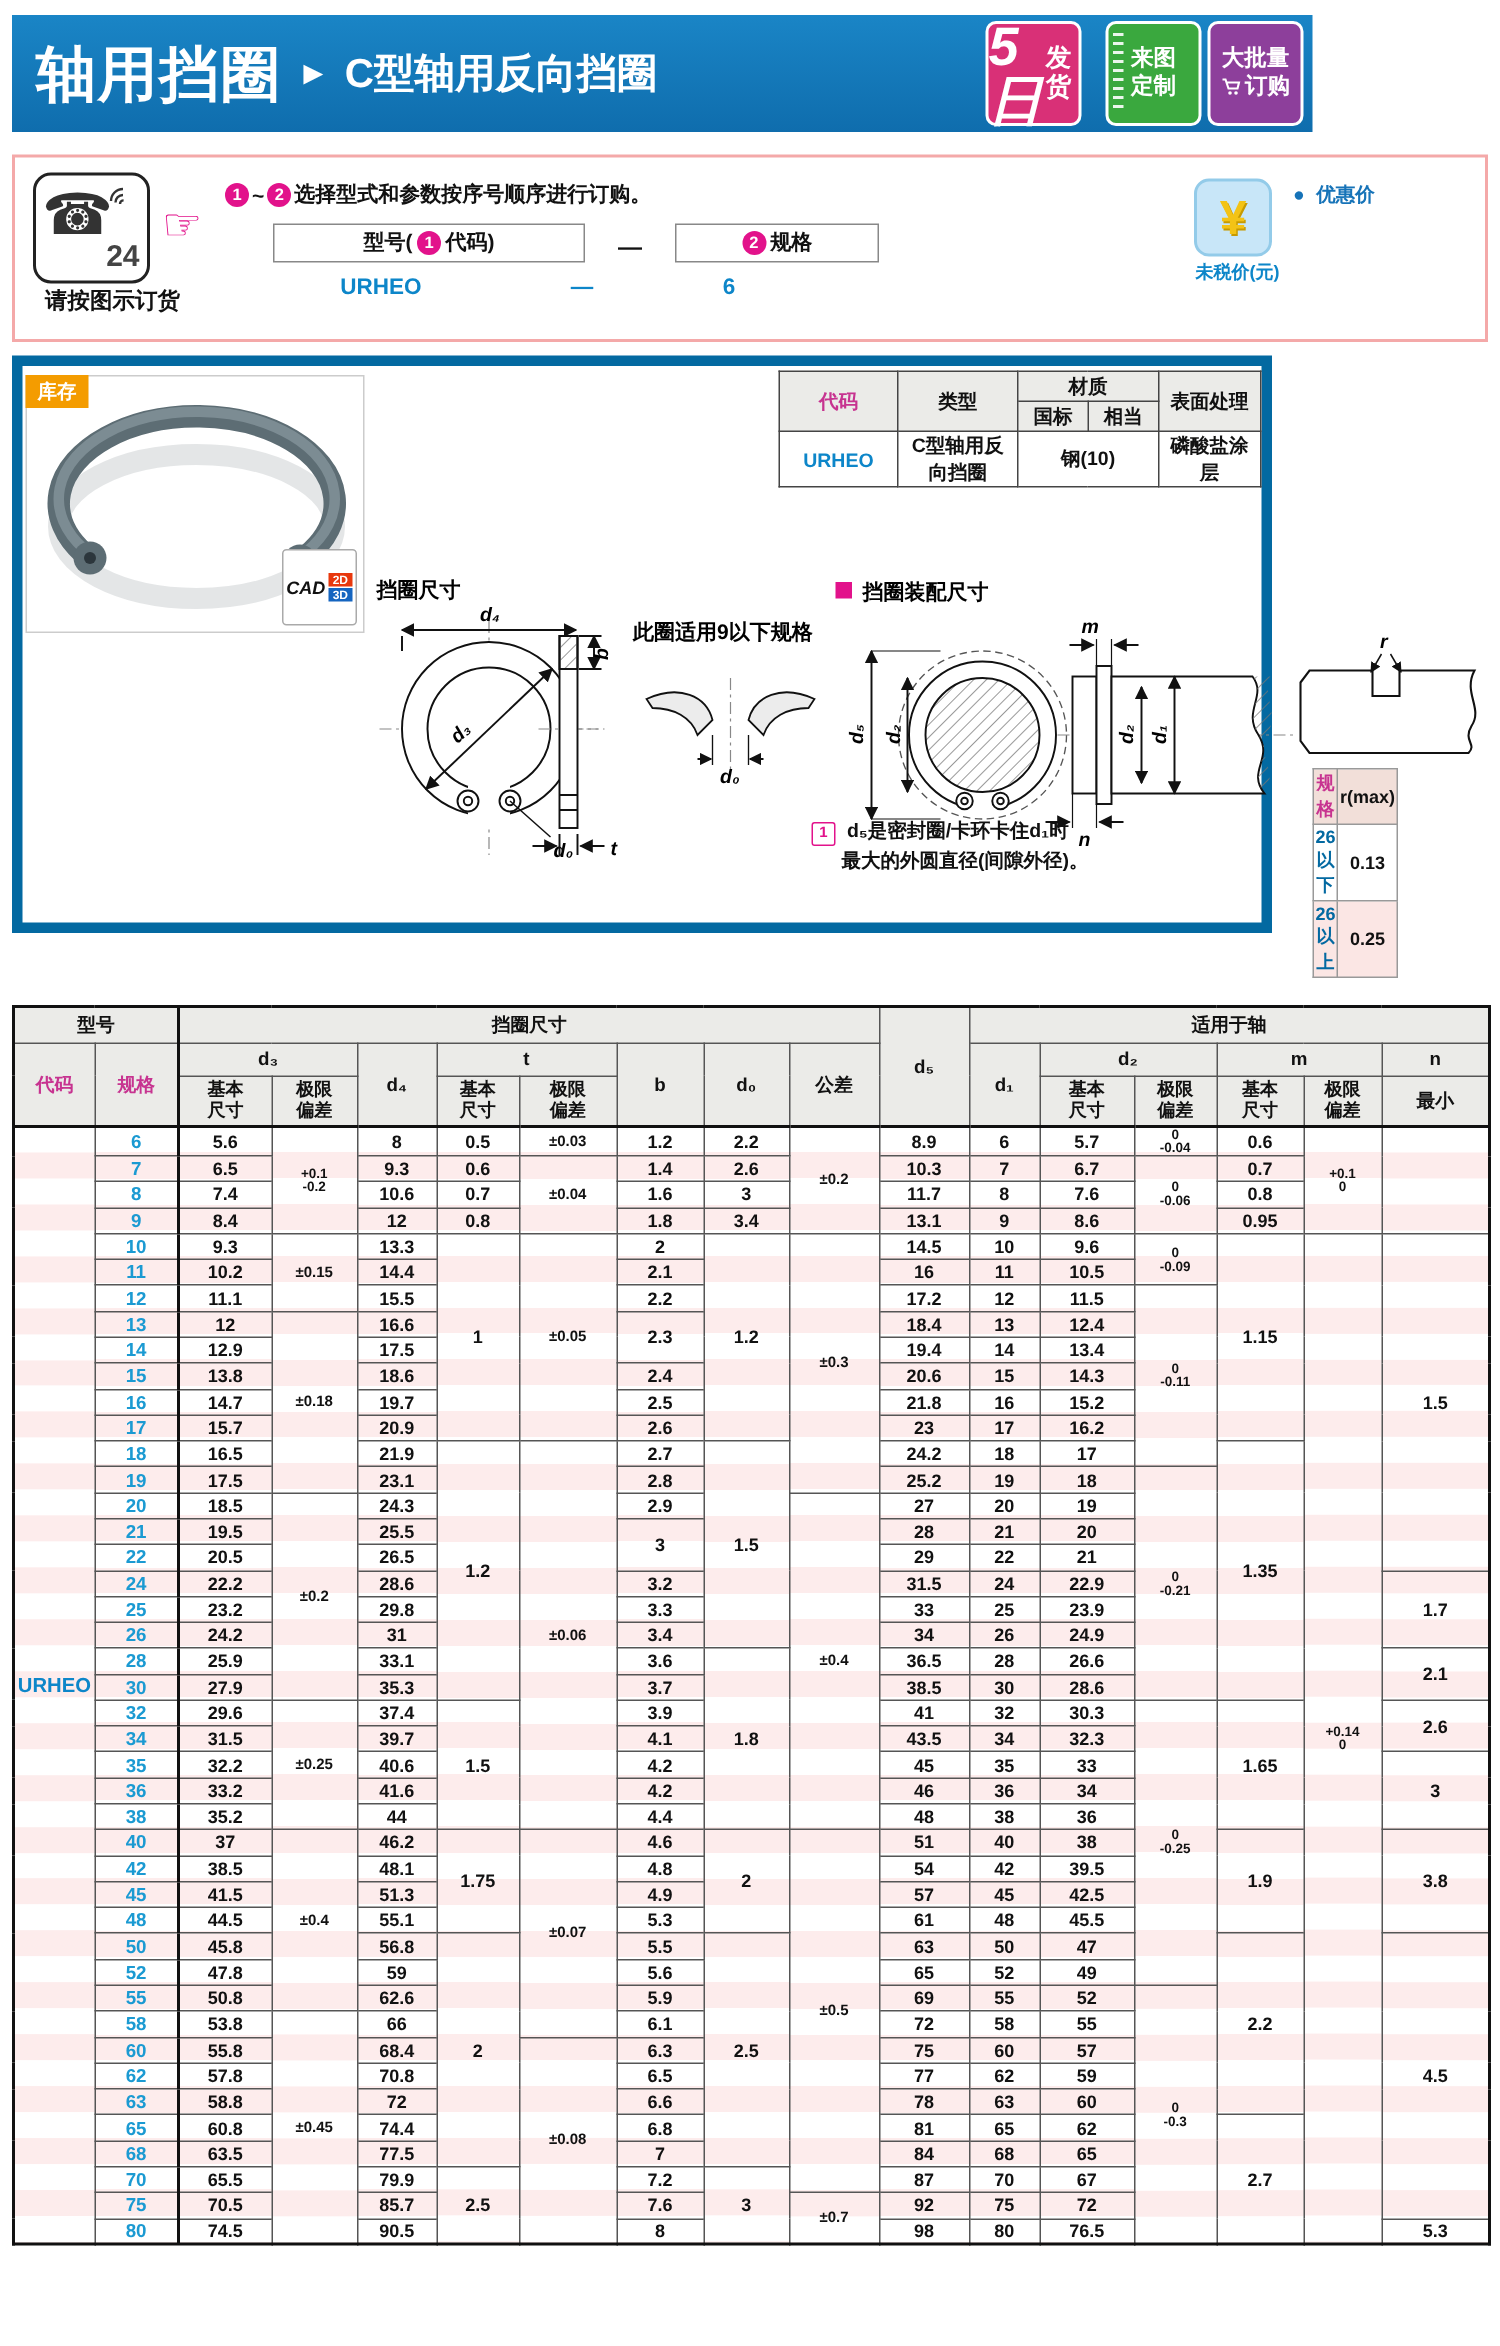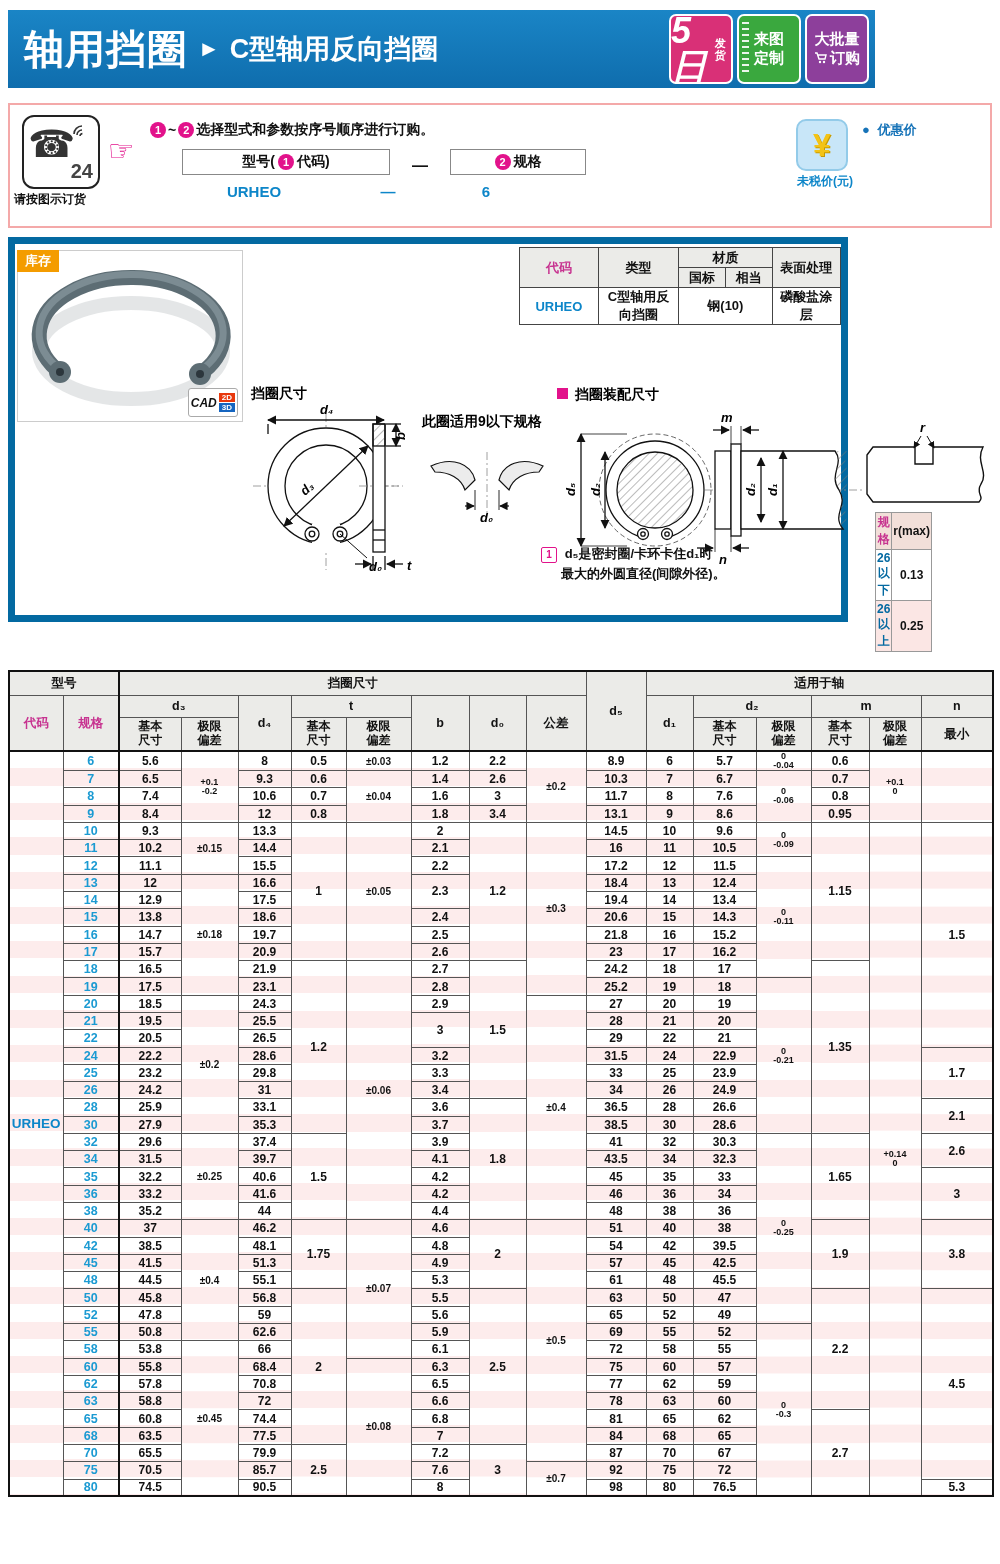--- a/index.html
+++ b/index.html
@@ -8,40 +8,40 @@
   
   .banner{position:absolute;left:8px;top:10px;width:867px;height:78px;
           background:linear-gradient(#1a85c6,#0f6dad);display:flex;align-items:center;}
   .banner .tmain{font-size:40px;font-weight:800;color:#fff;margin-left:16px;letter-spacing:1px;}
   .banner .arrow{font-size:22px;color:#fff;margin:0 10px;}
   .banner .tsub{font-size:27px;font-weight:800;color:#fff;}
   .badges{position:absolute;right:6px;top:4px;display:flex;gap:4px;}
   .badge{width:64px;height:70px;border:2px solid #fff;border-radius:7px;color:#fff;
          display:flex;flex-direction:column;align-items:center;justify-content:center;box-sizing:border-box;}
   .badge.b1{background:#d93077;}
-  .badge.b2{background:#3aa83e;position:relative;}
+  .badge.b2{background:#3aa83e;position:relative;margin-left:12px;}
   .badge.b3{background:#8d3f9b;}
   .b1 .row{display:flex;align-items:center;}
   .b1 .big5{font-size:36px;font-weight:800;font-style:italic;line-height:1;}
   .b1 .colr{display:flex;flex-direction:column;align-items:center;margin-left:2px;}
-  .b1 .ship{font-size:11px;font-weight:800;line-height:1.1;}
+  .b1 .ship{font-size:17px;font-weight:800;line-height:1.1;}
   .b2 .l1,.b3 .l1{font-size:15px;font-weight:800;line-height:1.25;}
   .b2 .l2,.b3 .l2{font-size:15px;font-weight:800;line-height:1.25;display:flex;align-items:center;gap:2px;}
   .ruler{position:absolute;left:3px;top:6px;bottom:6px;width:7px;
          background:repeating-linear-gradient(180deg,#fff 0 2px,transparent 2px 6px);opacity:.9;}
   .cart{display:inline-block;}
   
   .orderbox{position:absolute;left:8px;top:103px;width:984px;height:125px;
             border:2px solid #f4a9a9;box-sizing:border-box;background:#fff;}
   .phone{position:absolute;left:12px;top:10px;width:74px;height:70px;border:2.5px solid #222;
          border-radius:12px;}
   .phone .glyph{position:absolute;left:4px;top:8px;font-size:38px;line-height:1;color:#333;}
   .phone .p24{position:absolute;right:5px;bottom:4px;font-size:20px;font-weight:800;color:#444;}
   .phone svg{position:absolute;right:4px;top:3px;}
-  .phone-cap{position:absolute;left:4px;top:86px;width:120px;font-size:12px;font-weight:800;}
+  .phone-cap{position:absolute;left:20px;top:86px;width:120px;font-size:15px;font-weight:800;}
   .hand{position:absolute;left:98px;top:28px;font-size:30px;color:#e2128b;}
   .steps{position:absolute;left:140px;top:16px;font-size:14px;font-weight:800;display:flex;align-items:center;gap:2px;}
   .circ{display:inline-flex;width:16px;height:16px;border-radius:50%;background:#e2128b;color:#fff;
         font-size:11px;font-weight:800;align-items:center;justify-content:center;font-style:normal;}
   .obox-row{position:absolute;left:140px;top:44px;display:flex;align-items:flex-end;padding-left:32px;}
   .obox{height:26px;border:1.5px solid #888;background:#fff;display:flex;align-items:center;
         justify-content:center;gap:3px;font-size:14px;font-weight:800;box-sizing:border-box;}
   .obox.w1{width:208px;} .obox.w2{width:136px;}
   .odash{width:60px;text-align:center;font-weight:800;}
   .example{position:absolute;left:140px;top:78px;width:404px;display:flex;color:#0d86c9;
@@ -57,21 +57,21 @@
   .ptable{position:absolute;left:852px;top:36px;border-collapse:collapse;font-size:11px;font-weight:700;}
   .ptable td{border:1px solid #999;padding:2px 5px;text-align:center;}
   .ptable td.hd{background:#e9e9e7;}
   
   .section{position:absolute;left:8px;top:237px;width:840px;height:385px;border:7px solid #0369a1;
            box-sizing:border-box;background:#fff;}
   .photobox{position:absolute;left:2px;top:6px;width:224px;height:170px;border:1px solid #ccc;background:#fff;}
   .stock{position:absolute;left:-1px;top:-1px;background:#f49c00;color:#fff;font-size:13px;
          font-weight:800;padding:2px 8px;}
   .cadge{position:absolute;right:4px;bottom:4px;border:1px solid #aaa;border-radius:3px;background:#fff;
-         display:flex;align-items:center;padding:4px 2px;gap:2px;}
+         display:flex;align-items:center;padding:15px 2px;gap:2px;}
   .cadge .cad{font-size:12px;font-weight:800;font-style:italic;}
   .cadge .stack{display:flex;flex-direction:column;gap:1px;}
   .cadge .c2d{background:#e8380d;color:#fff;font-size:8px;font-weight:800;padding:0 3px;}
   .cadge .c3d{background:#1565c0;color:#fff;font-size:8px;font-weight:800;padding:0 3px;}
   .mtable{position:absolute;left:504px;top:3px;border-collapse:collapse;font-size:13px;font-weight:700;}
   .mtable th,.mtable td{border:1px solid #444;text-align:center;padding:0 4px;}
   .mtable th{background:#ebebe8;height:19px;font-weight:800;}
   .mtable td{height:23px;}
   .mtable .mg{color:#c73390;} .mtable .mb{color:#0d86c9;font-weight:800;}
   .rmax{position:absolute;left:860px;top:268px;border-collapse:collapse;font-size:12px;font-weight:700;}

